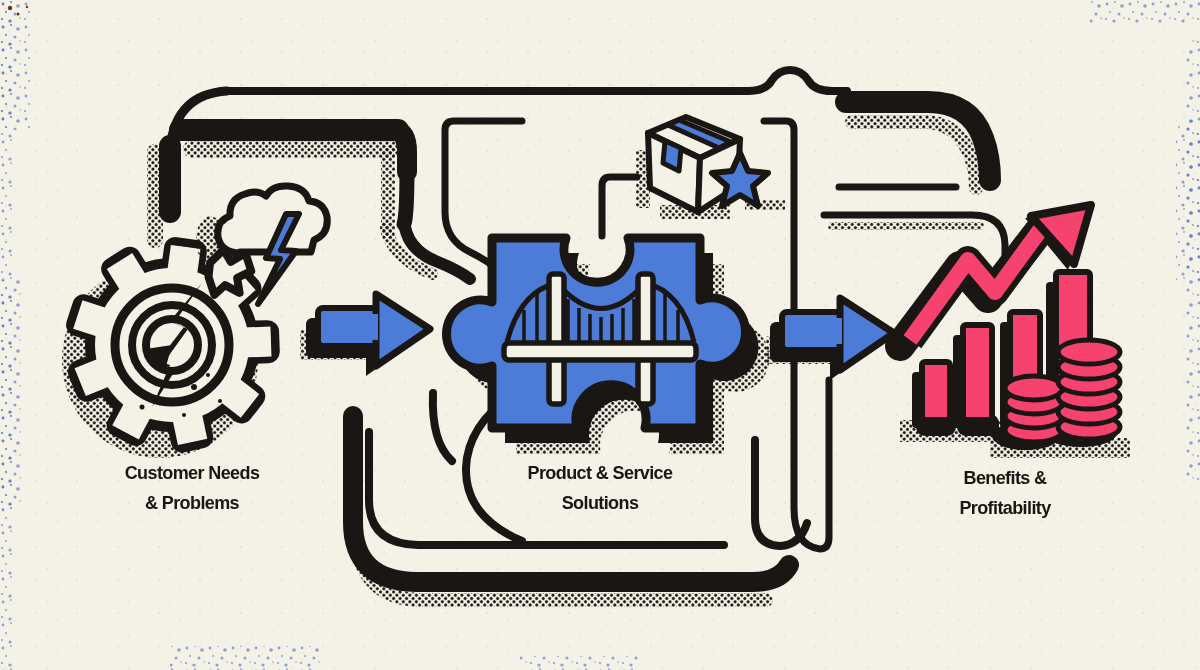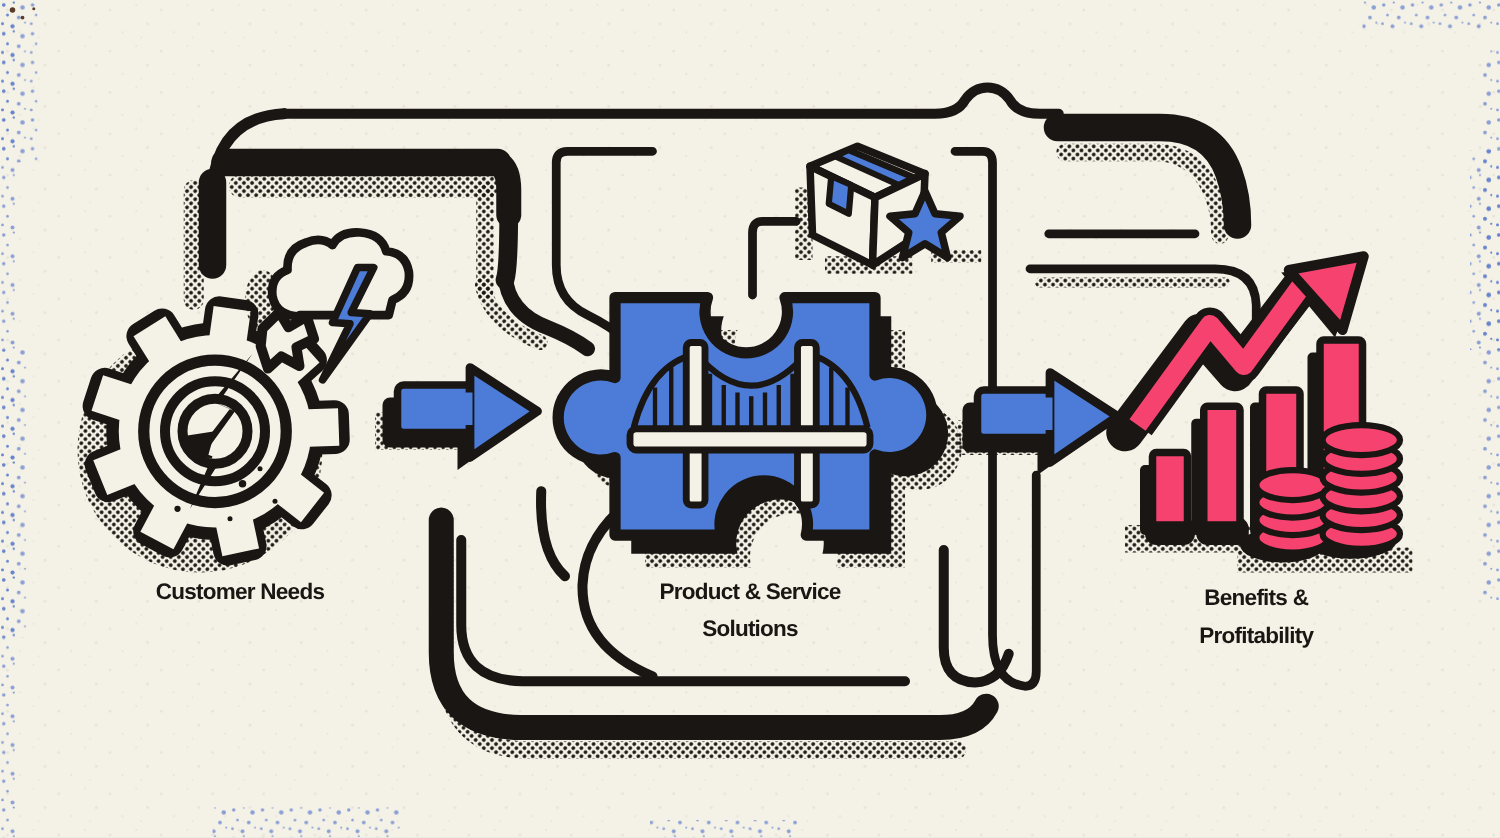--- a/index.html
+++ b/index.html
@@ -302,20 +302,21 @@
       <ellipse cx="1089" cy="397" rx="31" ry="12"></ellipse>
       <ellipse cx="1089" cy="382" rx="31" ry="12"></ellipse>
       <ellipse cx="1089" cy="367" rx="31" ry="12"></ellipse>
       <ellipse cx="1089" cy="352" rx="31" ry="12"></ellipse>
     </g>
   </g>
 </svg>
 
 <div class="label" style="left:32px;top:458px;width:320px;">
   <span>Customer Needs</span>
+  <span class="l2">&amp; Problems</span>
 </div>
 
 <div class="label" style="left:440px;top:458px;width:320px;">
   <span>Product &amp; Service</span>
   <span class="l2">Solutions</span>
 </div>
 
 <div class="label" style="left:845px;top:463px;width:320px;">
   <span>Benefits &amp;</span>
   <span class="l2">Profitability</span>

